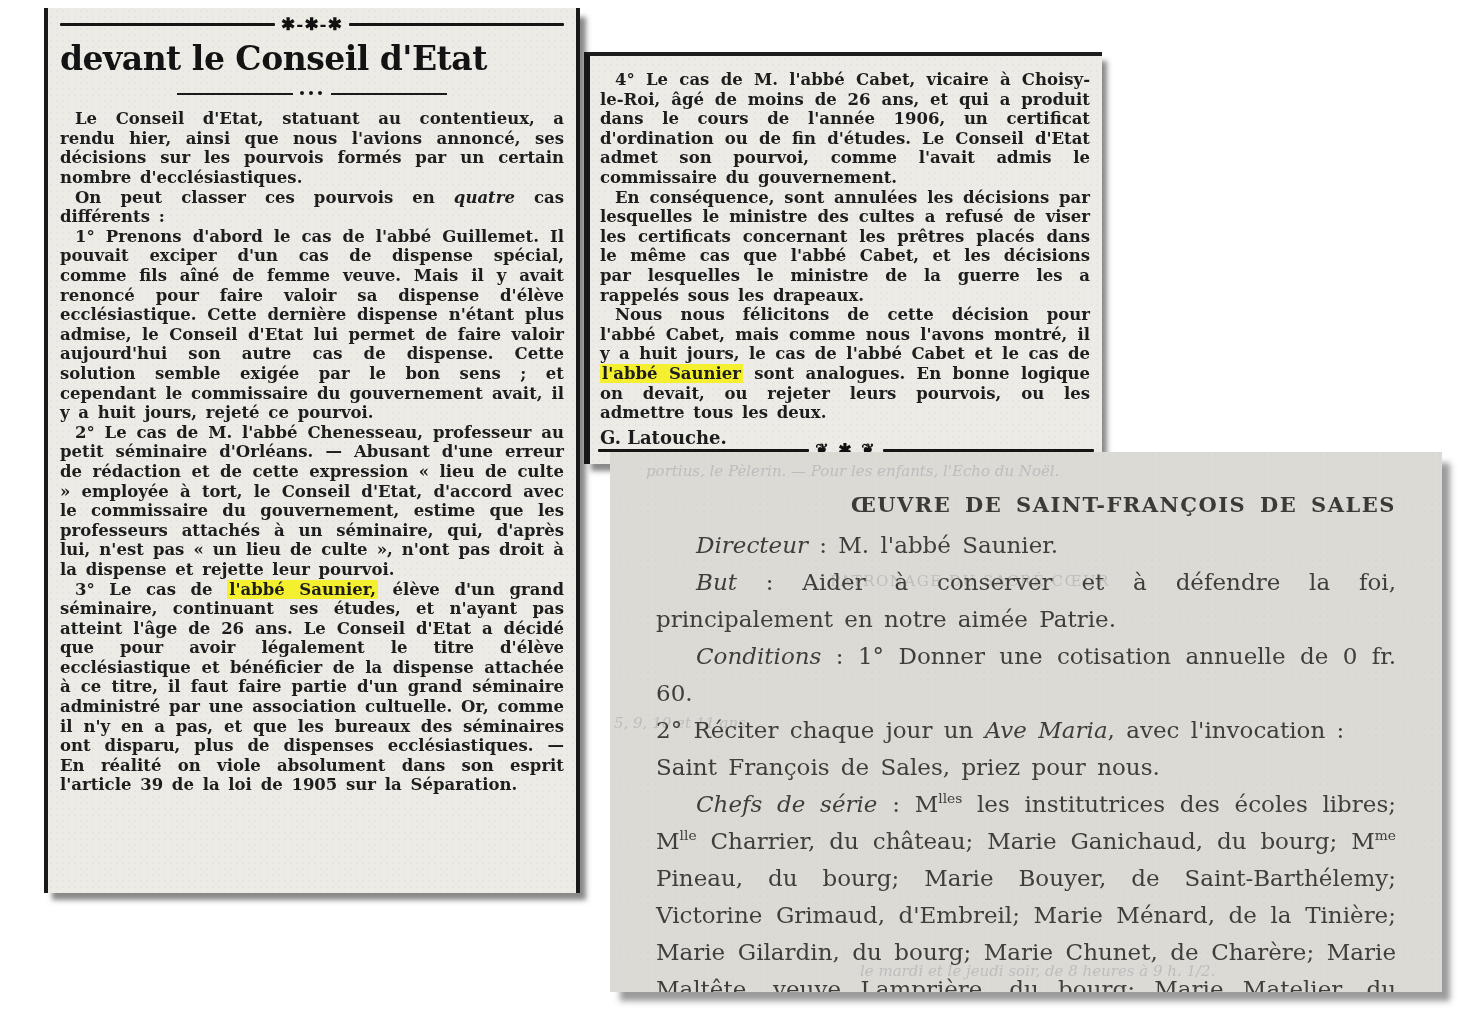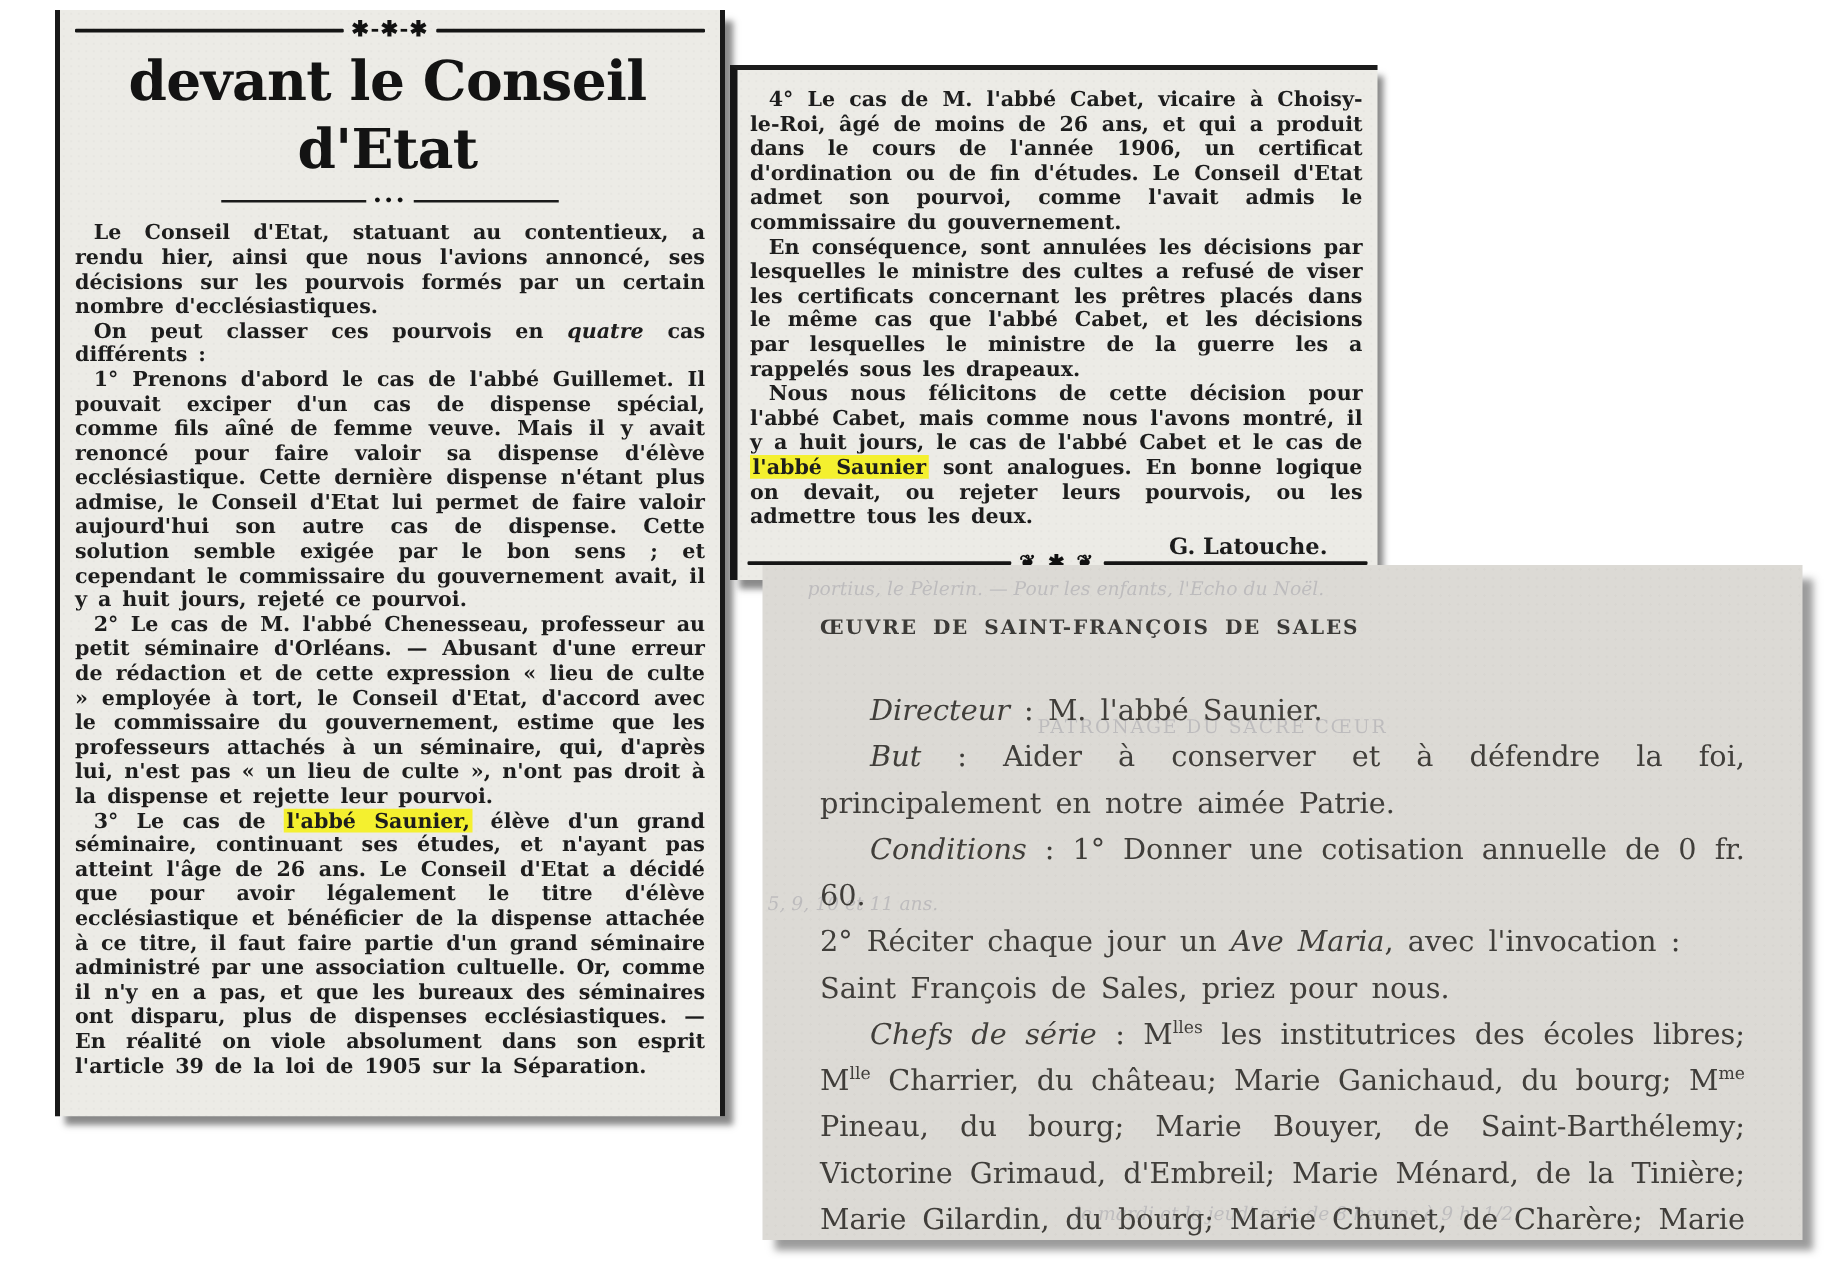--- a/index.html
+++ b/index.html
@@ -24,49 +24,49 @@
     left:44px;top:8px;width:536px;height:885px;
     border-left:4px solid #191919;border-right:4px solid #191919;
     box-shadow:7px 8px 5px -1px rgba(40,40,40,.55);
     padding:8px 12px 0 12px;color:#1c1c1c;
   }
   .orn-row{display:flex;align-items:center;gap:6px;}
   .orn-rule{flex:1;height:3px;background:#151515;border-radius:1px;}
   .orn-center{font-weight:bold;font-size:17px;line-height:1;letter-spacing:1px;color:#111;}
   .headline{font-weight:bold;letter-spacing:-0.5px;line-height:1.22;color:#131313;margin-top:6px;}
   .headline .l1{font-size:33px;text-align:left;padding-left:2px;}
-  .headline .l2{font-size:44px;text-align:center;padding-right:4px;}
+  .headline .l2{font-size:33px;text-align:left;padding-right:4px;}
   .divider-row{display:flex;align-items:center;gap:5px;width:270px;margin:9px auto 10px auto;}
   .divider-rule{flex:1;height:2px;background:#1a1a1a;}
   .divider-center{font-size:11px;letter-spacing:2px;font-weight:bold;color:#111;line-height:1;}
   .news-body{font-size:16.5px;line-height:19.6px;font-weight:700;
     text-align:justify;word-spacing:3px;color:#1d1d1d;}
   .news-body p{margin:0;text-indent:15px;}
   .hl{background:#f4f02f;padding:0 2px;}
 
   
   #clip-right{
     left:584px;top:4px;width:518px;height:412px;
     border-left:6px solid #161616;border-top:4px solid #1c1c1c;
     box-shadow:6px 8px 5px -1px rgba(40,40,40,.55);
     padding:14px 12px 0 10px;color:#1c1c1c;margin-top:48px;
   }
-  .signature{text-align:right;font-weight:bold;font-size:18px;padding-right:28px;margin-top:4px;}
+  .signature{font-weight:bold;font-size:18px;padding-right:28px;margin-top:4px;}
   .end-orn{position:absolute;left:8px;right:8px;bottom:6px;}
   .end-orn .orn-rule{height:3px;}
   .end-center{font-size:16px;font-weight:bold;letter-spacing:2px;color:#101010;line-height:1;}
 
   
   #clip-book{
     left:610px;top:452px;width:832px;height:540px;
     box-shadow:9px 10px 6px -1px rgba(55,55,55,.5);
     padding:24px 46px 0 46px;color:#403e3a;
   }
-  .book-title{position:relative;z-index:2;text-align:left;font-weight:bold;font-size:16px;
-    letter-spacing:1.5px;word-spacing:5px;margin:16px 0 40px 0;color:#3b3a37;}
+  .book-title{position:relative;z-index:2;text-align:right;font-weight:bold;font-size:21px;
+    letter-spacing:1.5px;word-spacing:5px;margin:16px 0 10px 0;color:#3b3a37;}
   .book-body{position:relative;z-index:2;font-size:23px;line-height:37px;text-align:justify;
     word-spacing:4px;}
   .book-body p{margin:0;text-indent:40px;}
   .book-body em{font-style:italic;}
   .book-body sup{font-size:60%;line-height:0;}
   .ghost{position:absolute;z-index:1;color:#5f5f76;opacity:.24;filter:blur(0.6px);
     font-size:15px;white-space:nowrap;}
   .ghost.small-caps{font-size:15px;letter-spacing:1.5px;}
 </style>
 </head>

